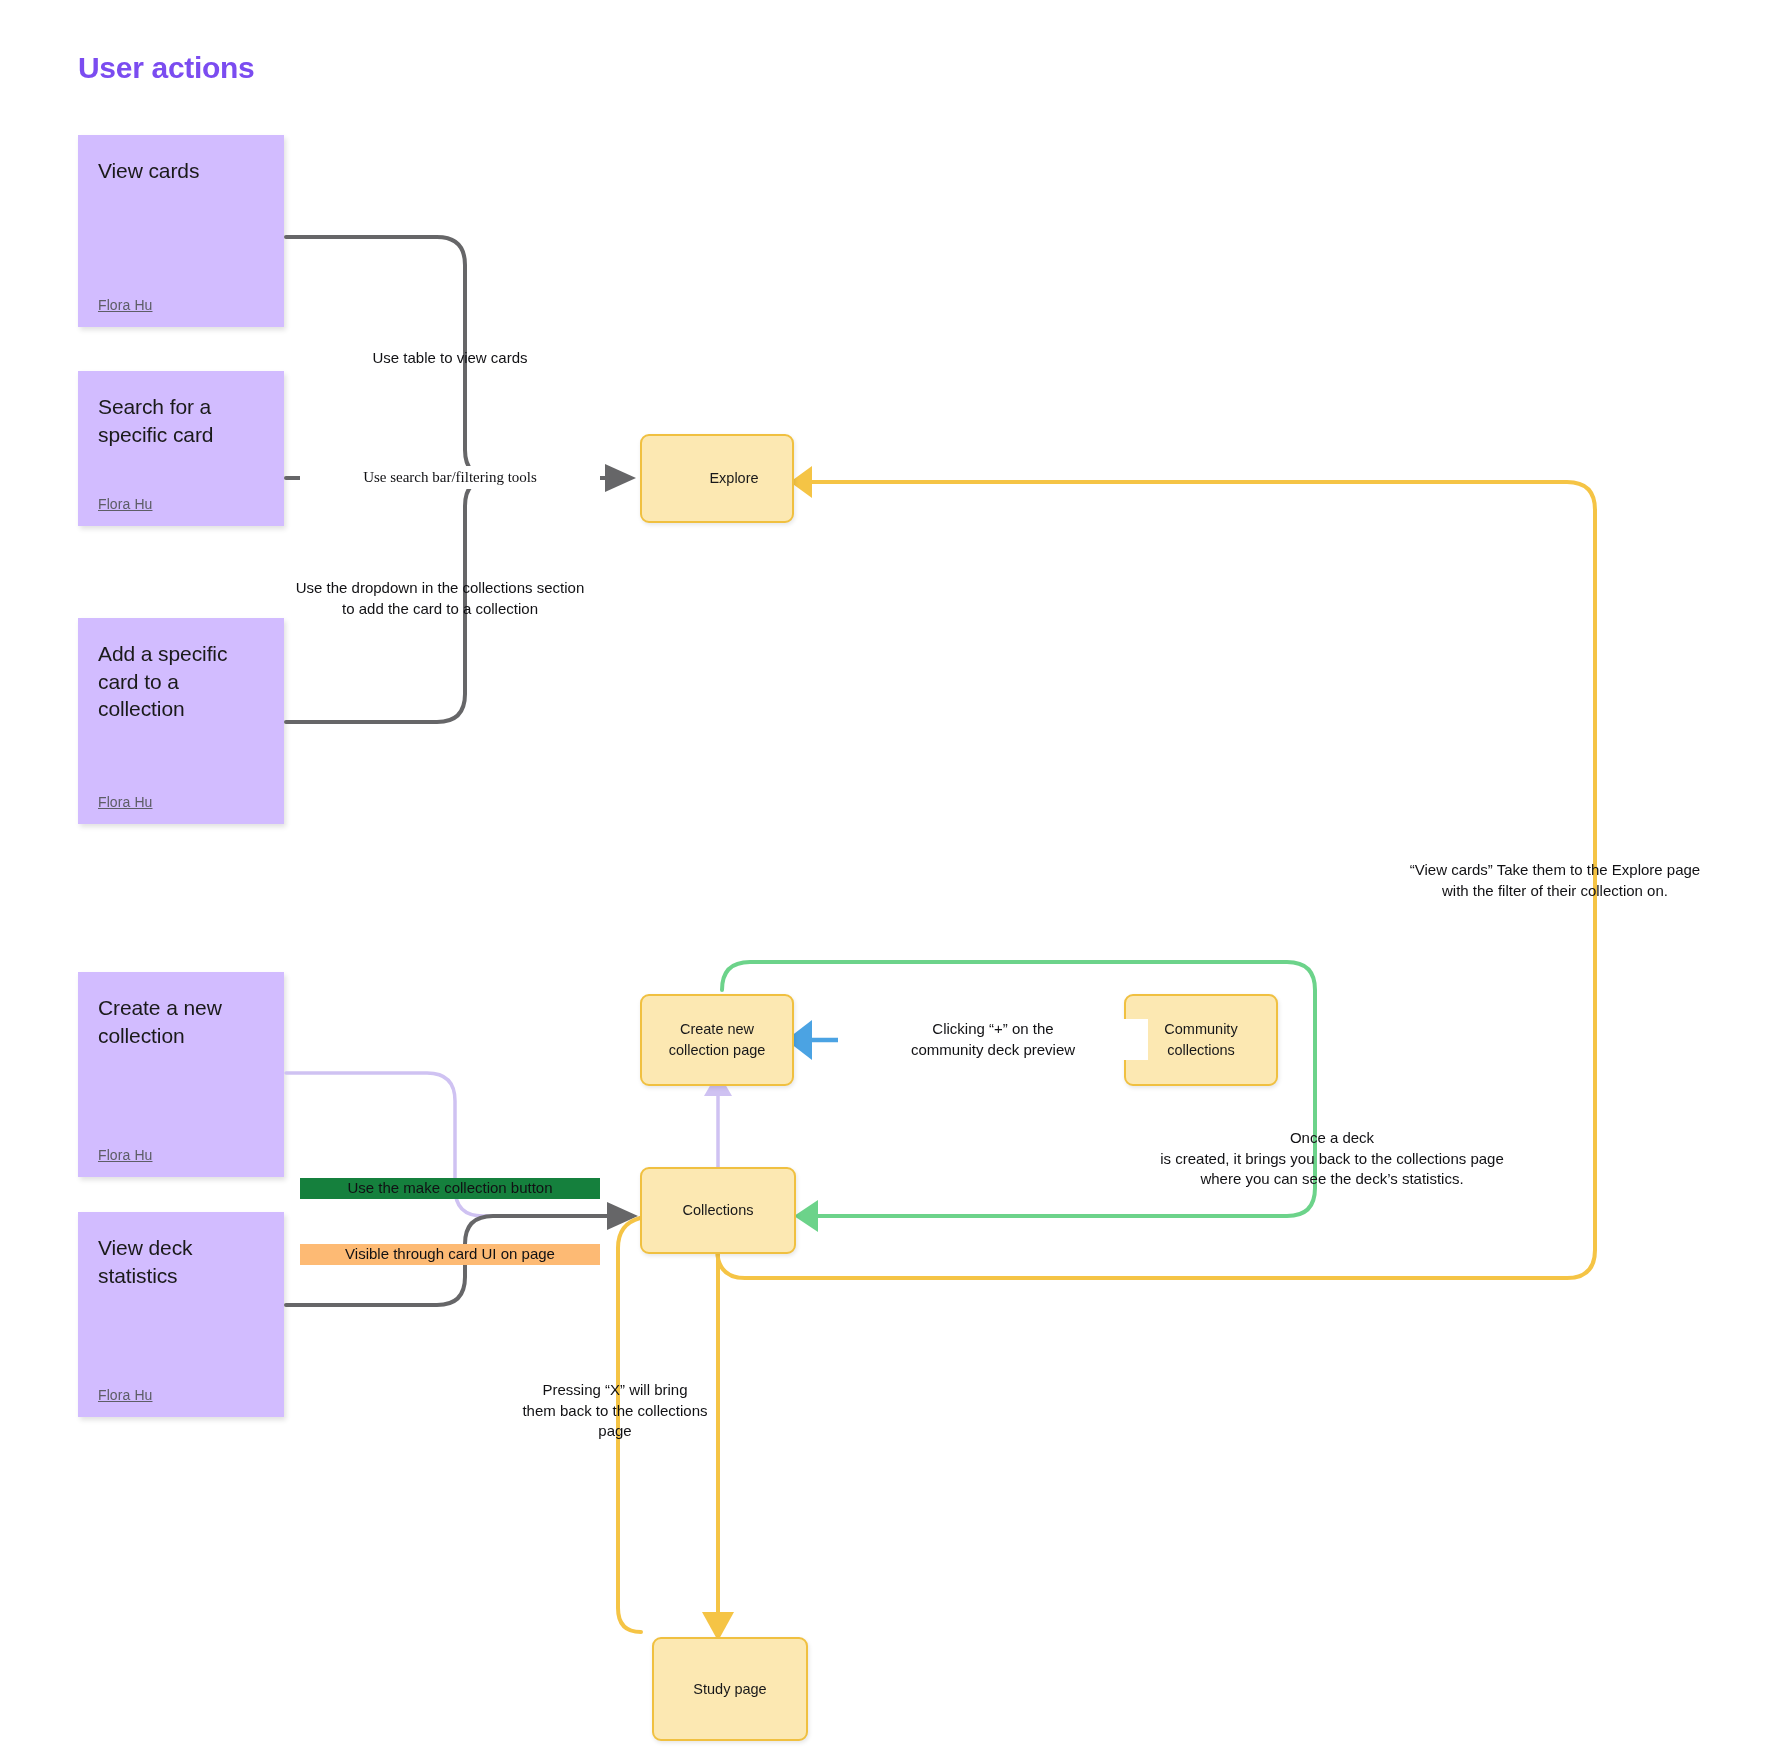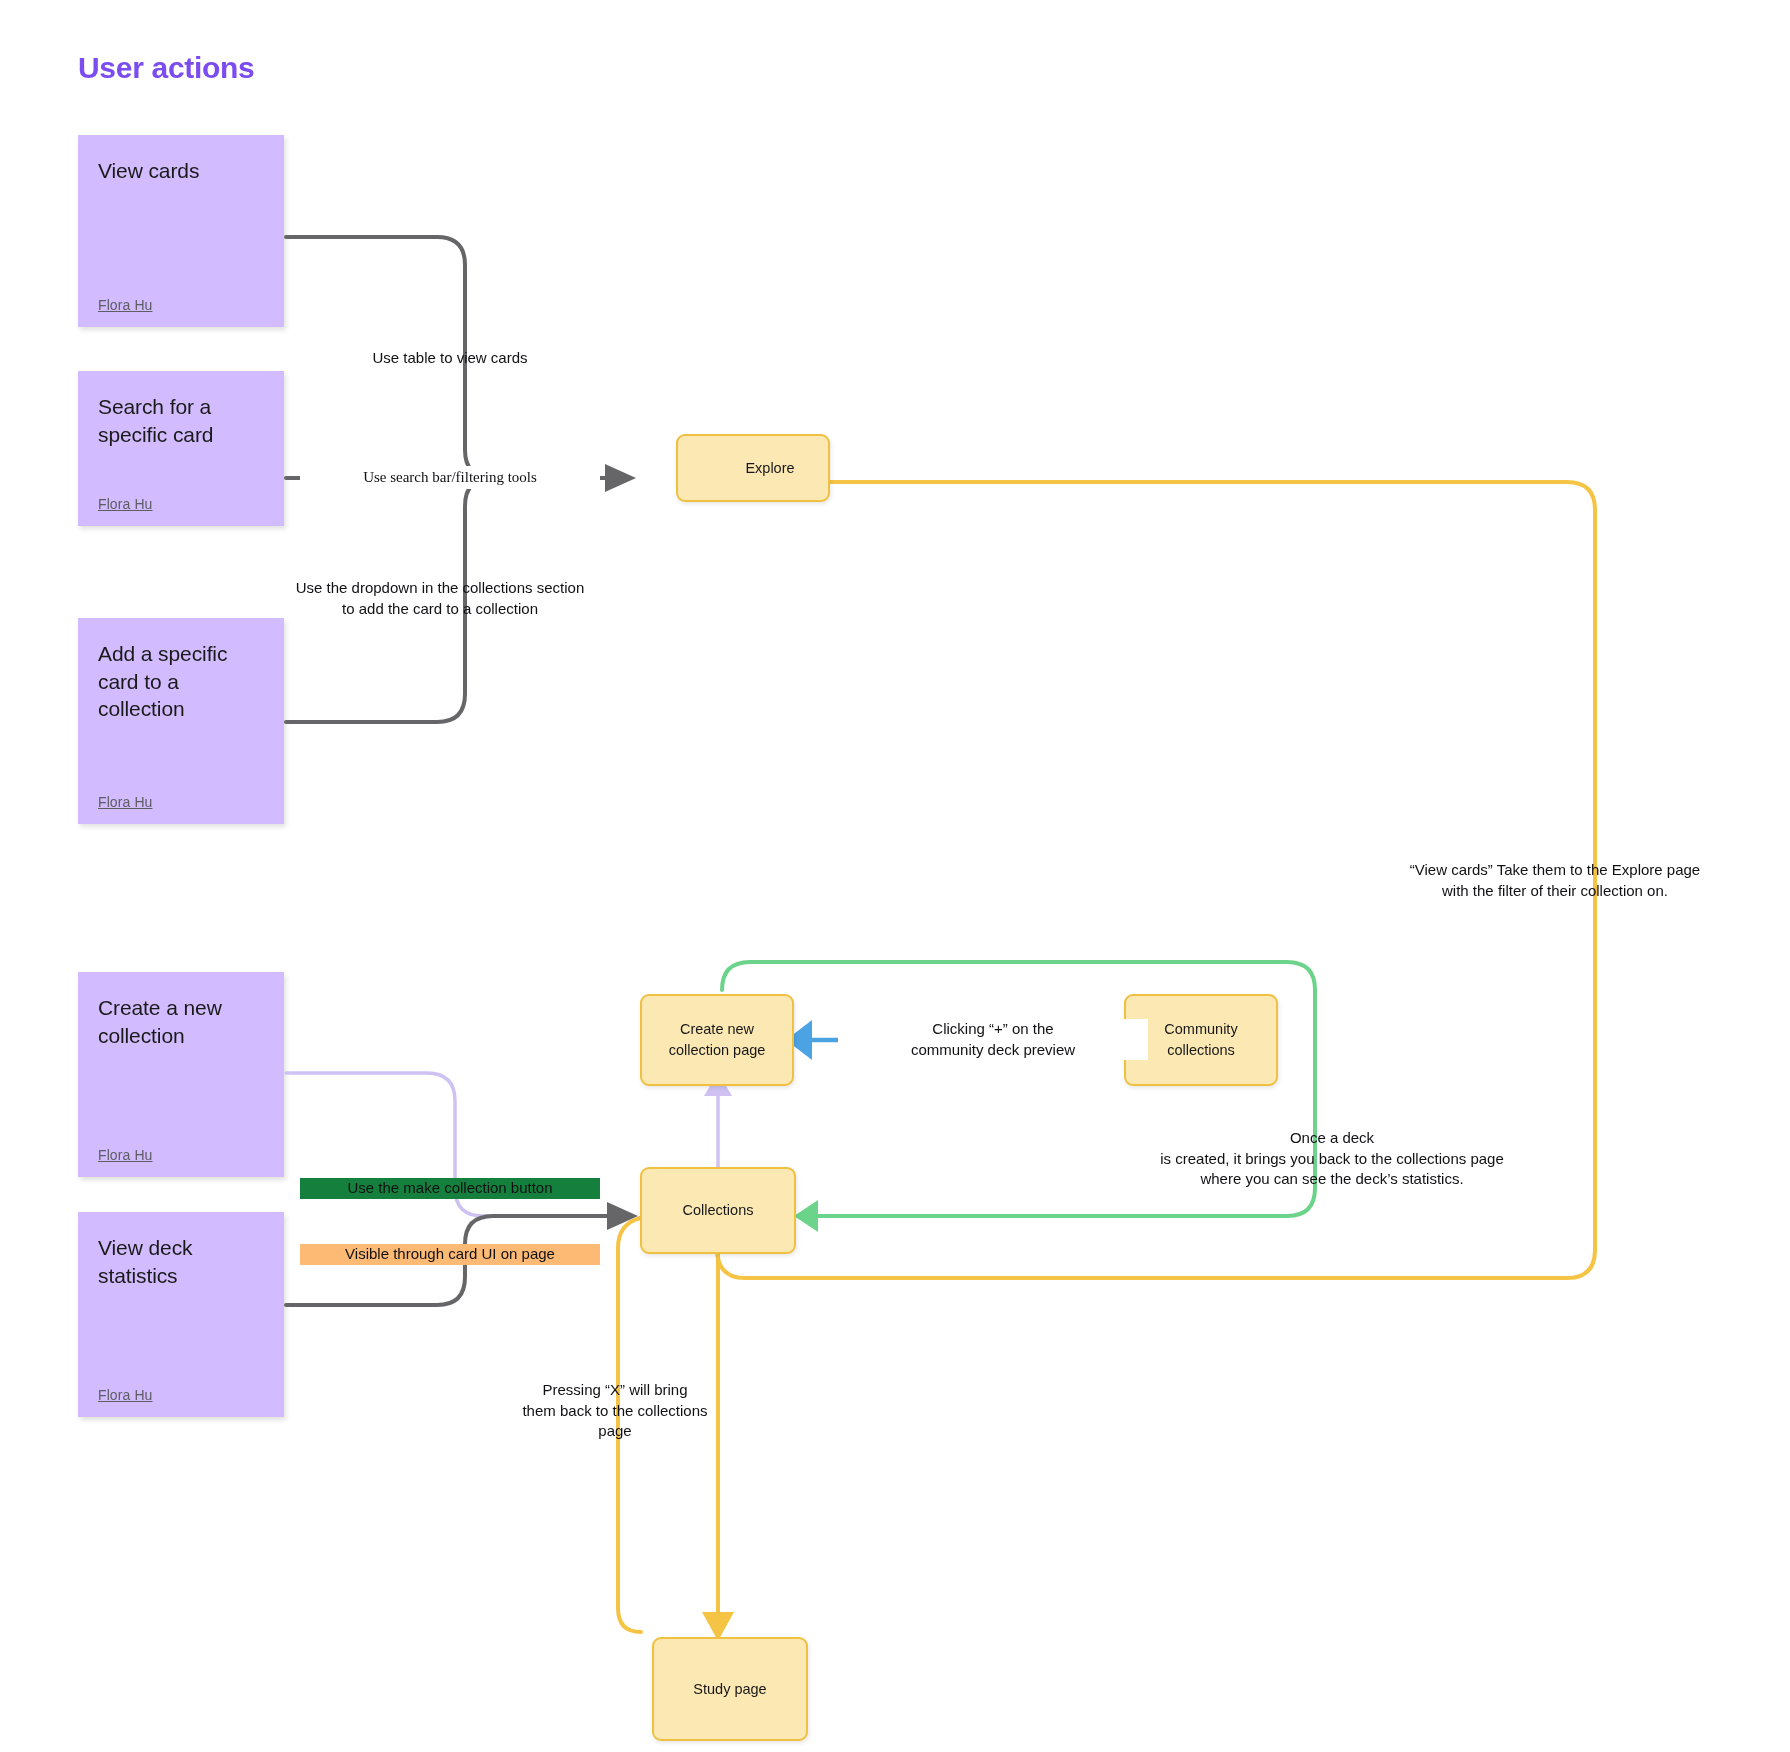--- a/index.html
+++ b/index.html
@@ -164,21 +164,21 @@
 collection</div>
     <div class="sticky-author">Flora Hu</div>
   </div>
 
   <div class="sticky" style="left:78px; top:1212px; width:206px; height:205px;">
     <div class="sticky-text">View deck
 statistics</div>
     <div class="sticky-author">Flora Hu</div>
   </div>
 
-  <div class="node" style="left:676px; top:434px; width:154px; height:68px;padding-left:42px;">Explore</div>
+  <div class="node" style="left:640px; top:434px; width:154px; height:89px;padding-left:42px;">Explore</div>
 
   <div class="node" style="left:640px; top:994px; width:154px; height:92px;">Create new
 collection page</div>
 
   <div class="node" style="left:640px; top:1167px; width:156px; height:87px;">Collections</div>
 
   <div class="node" style="left:1124px; top:994px; width:154px; height:92px;">Community
 collections</div>
 
   <div class="node" style="left:640px; top:1637px; width:156px; height:104px;margin-left:12px;">Study page</div>

